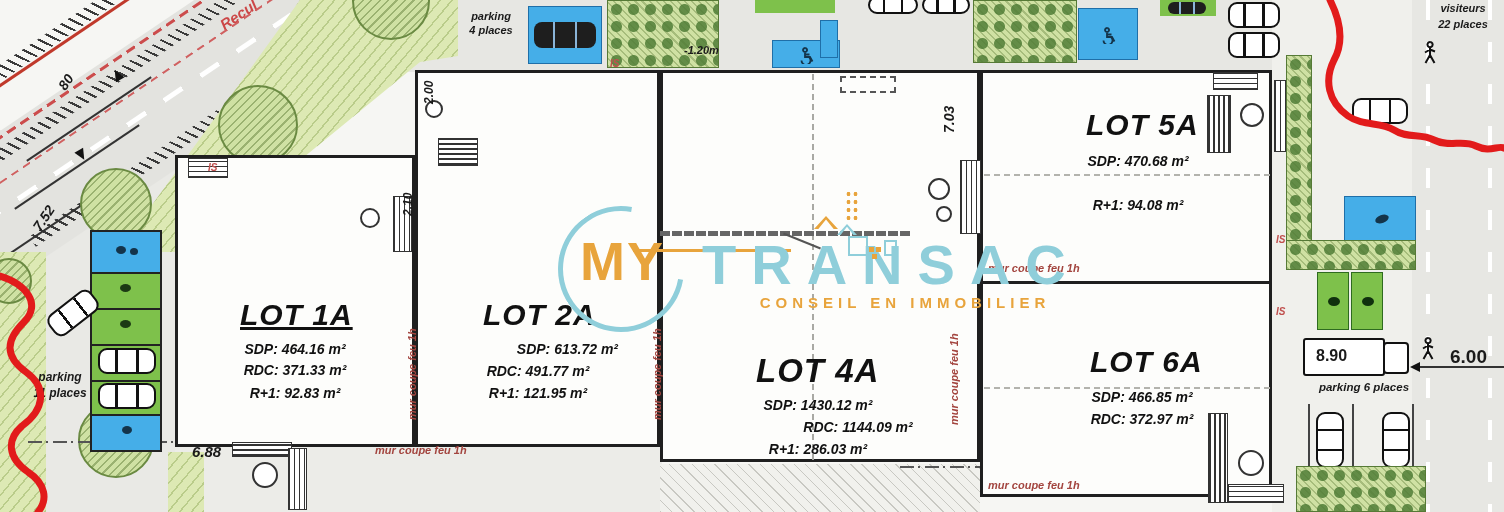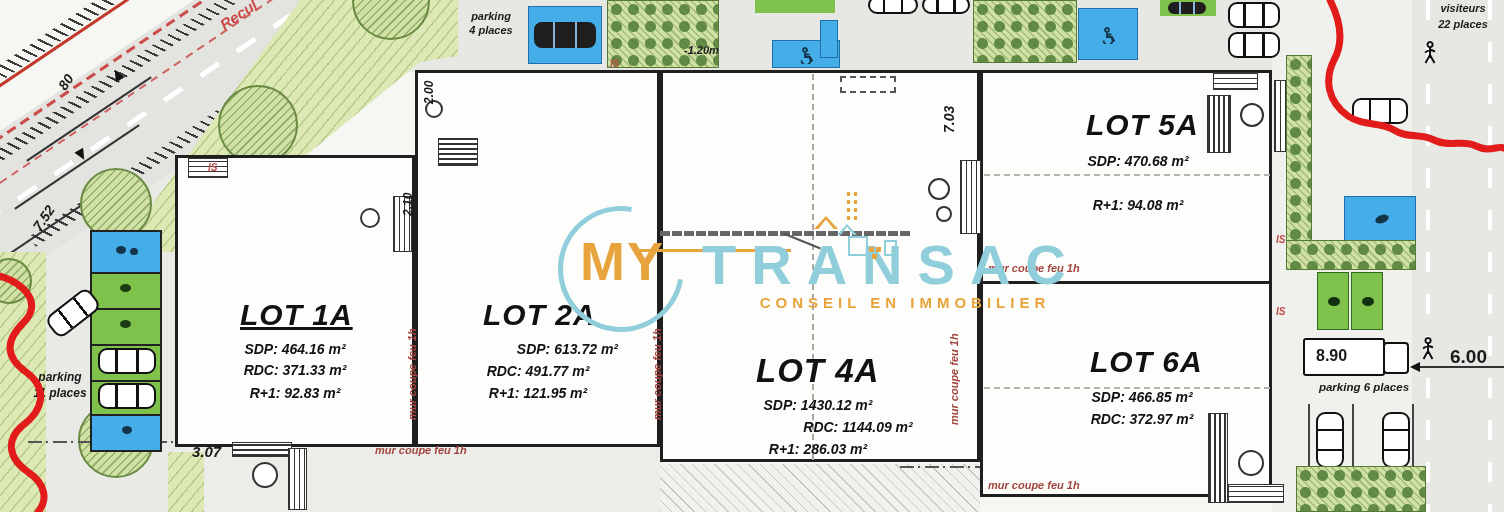--- a/index.html
+++ b/index.html
@@ -243,21 +243,21 @@
   <div class="abs fire rotm90" style="left:651px;top:420px;">mur coupe feu 1h</div>
   <div class="abs fire rotm90" style="left:948px;top:425px;">mur coupe feu 1h</div>
   <div class="abs fire" style="left:375px;top:444px;">mur coupe feu 1h</div>
   <div class="abs fire" style="left:988px;top:262px;">mur coupe feu 1h</div>
   <div class="abs fire" style="left:988px;top:479px;">mur coupe feu 1h</div>
   <div class="abs isl" style="left:208px;top:162px;">IS</div>
 
   <div class="abs dim rotm90" style="left:422px;top:104px;">2.00</div>
   <div class="abs dim rotm90" style="left:401px;top:216px;">2.10</div>
   <div class="abs dim rotm90" style="left:941px;top:133px;font-size:14px;">7.03</div>
-  <div class="abs dim" style="left:192px;top:443px;font-size:15px;">3.07</div>
+  <div class="abs dim" style="left:192px;top:443px;font-size:15px;">6.88</div>
 
   <div class="abs lot-title" style="left:240px;top:298px;text-decoration:underline;">LOT 1A</div>
   <div class="abs lot-area" style="left:215px;top:338px;width:160px;">SDP: 464.16 m²</div>
   <div class="abs lot-area" style="left:215px;top:351px;width:160px;margin-top:8px;">RDC: 371.33 m²</div>
   <div class="abs lot-area" style="left:215px;top:382px;width:160px;">R+1: 92.83 m²</div>
 
   <div class="abs lot-title" style="left:483px;top:298px;">LOT 2A</div>
   <div class="abs lot-area" style="left:458px;top:338px;width:160px;text-align:right;">SDP: 613.72 m²</div>
   <div class="abs lot-area" style="left:458px;top:360px;width:160px;">RDC: 491.77 m²</div>
   <div class="abs lot-area" style="left:458px;top:382px;width:160px;">R+1: 121.95 m²</div>

